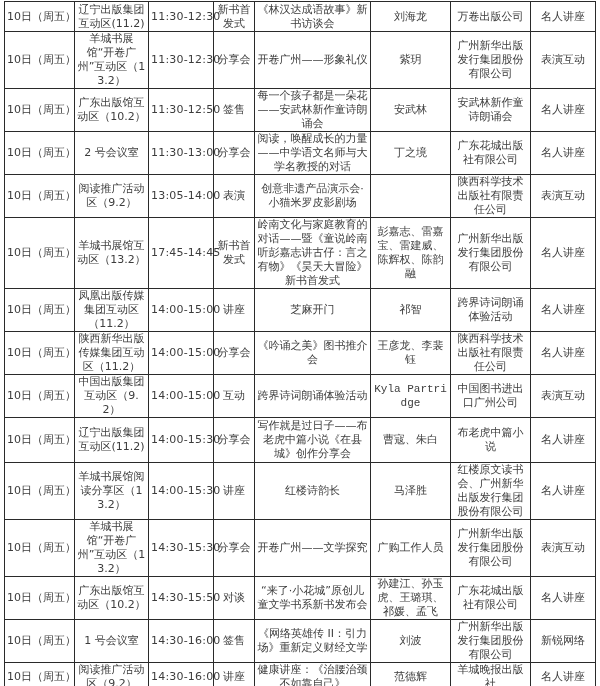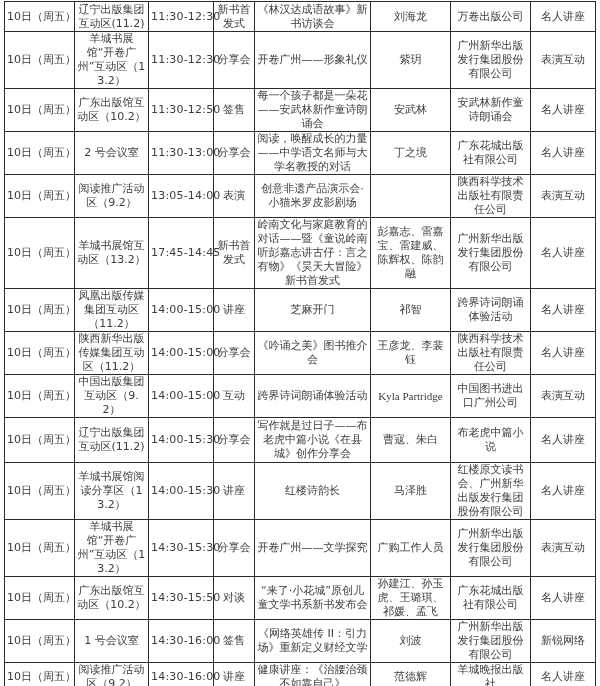--- a/index.html
+++ b/index.html
@@ -6,21 +6,21 @@
   body { width:600px; height:686px; overflow:hidden; position:relative;
          font-family:"DejaVu Sans", sans-serif; color:#3a3a3a; }
   table.sched { position:absolute; left:4px; top:1px; border-collapse:collapse;
                 table-layout:fixed; width:591px; }
   table.sched td { border:1.5px solid #2a2a2a; text-align:center; vertical-align:middle;
                    font-size:11px; line-height:14px; padding:0 2px; color:#3c3c3c;
                    word-break:break-all; }
   td.date { text-align:left; padding-left:4px; white-space:nowrap; font-size:11px; }
   td.time { white-space:nowrap; font-size:11px; letter-spacing:0.2px; }
   td.title { font-size:10.5px; line-height:13.5px;margin-left:36px; }
-  td.mono { font-family:Liberation Serif, serif; font-size:10px; }
+  td.mono { font-family:Liberation Mono, monospace; font-size:10px; }
 </style>
 </head>
 <body>
 
 <table class="sched">
   <colgroup>
     <col style="width:70px">
       <col style="width:74px">
       <col style="width:65px">
       <col style="width:41px">

